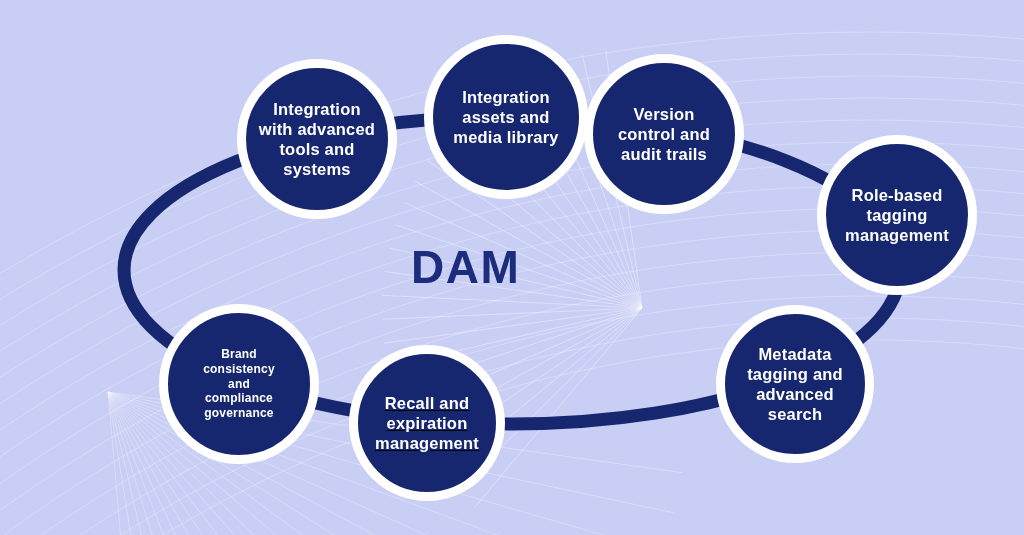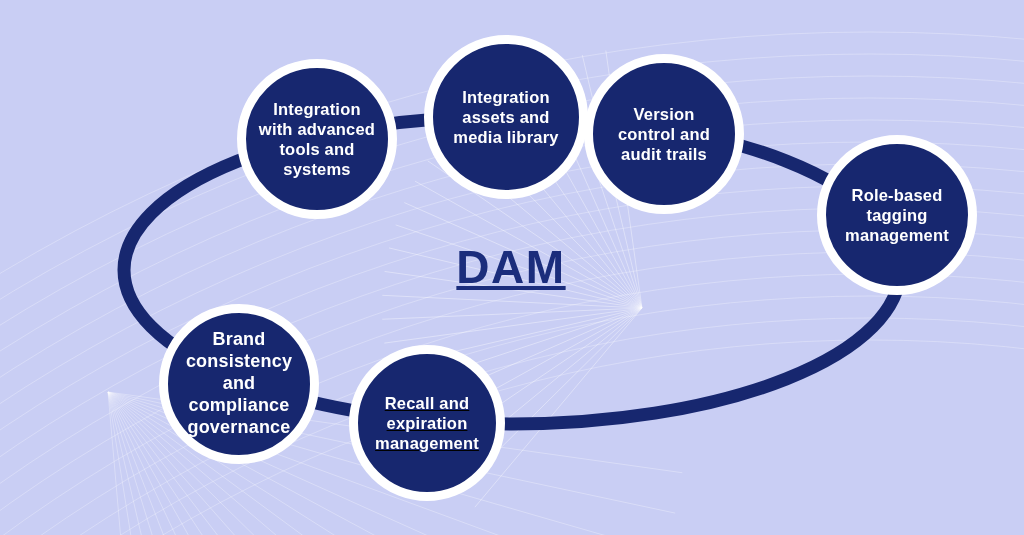--- a/index.html
+++ b/index.html
@@ -28,26 +28,26 @@
     letter-spacing:.2px;white-space:pre-line;
   }
   .n1{left:237px;top:59px;width:160px;height:160px;}
   .n2{left:424px;top:35px;width:164px;height:164px;}
   .n3{left:584px;top:54px;width:160px;height:160px;}
   .n4{left:817px;top:135px;width:160px;height:160px;}
   .n5{left:716px;top:305px;width:158px;height:158px;}
   .n6{left:530px;top:345px;width:156px;height:156px;}
   .n7{left:349px;top:345px;width:156px;height:156px;text-decoration:underline;}
   .n8{left:159px;top:304px;width:160px;height:160px;}
-  .n8 .node-label{font-size:18px;}
+  .n8 .node-label{font-size:12px;}
   .n9{left:50px;top:135px;width:158px;height:158px;}
   .dam-title{
     position:absolute;z-index:1;left:411px;top:240px;width:200px;
-    text-align:center;color:var(--title-text);
-    font-size:46px;font-weight:800;letter-spacing:1.5px;text-decoration:underline;
+    text-align:left;color:var(--title-text);
+    font-size:46px;font-weight:800;letter-spacing:1.5px;
   }
 </style>
 </head>
 <body>
 
 <div class="canvas">
 
   <svg class="bg-svg" viewBox="0 0 1024 535" xmlns="http://www.w3.org/2000/svg">
     <g id="deco-lines">
         <circle cx="870" cy="1720" r="1380" fill="none" stroke="#ffffff" stroke-width="1" stroke-opacity="0.28"></circle>
@@ -123,20 +123,26 @@
   <div class="node n3">
     <span class="node-label">Version
 control and
 audit trails</span>
   </div>
   <div class="node n4">
     <span class="node-label">Role-based
 tagging
 management</span>
   </div>
+  <div class="node n5">
+    <span class="node-label">Metadata
+tagging and
+advanced
+search</span>
+  </div>
   <div class="node n7">
     <span class="node-label">Recall and
 expiration
 management</span>
   </div>
   <div class="node n8">
     <span class="node-label">Brand
 consistency
 and
 compliance

